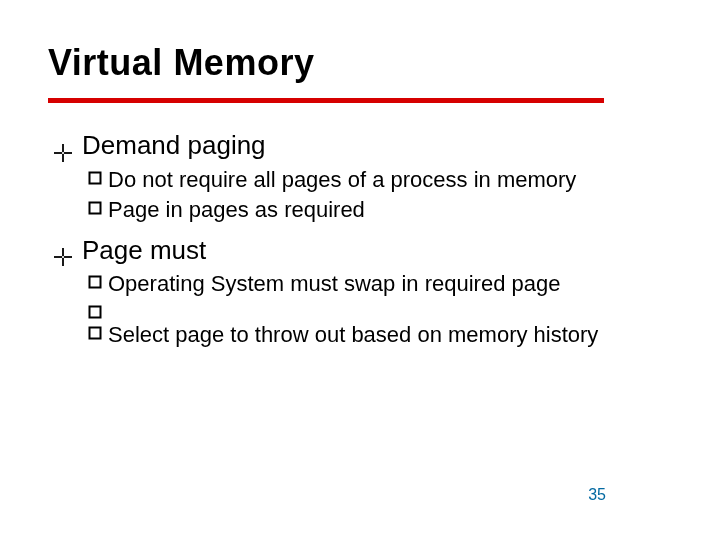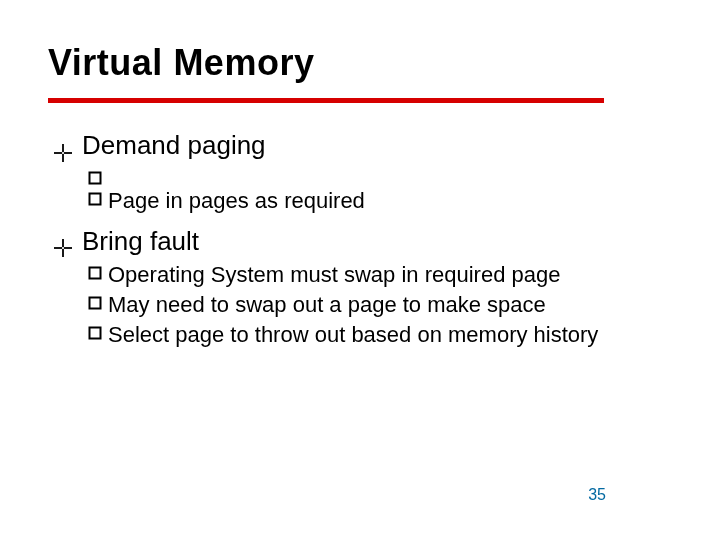--- a/index.html
+++ b/index.html
@@ -89,20 +89,21 @@
       </span>
       <span class="txt">Demand paging</span>
     </div>
     <div class="l2-group">
       <div class="l2">
         <span class="bullet">
             <svg viewBox="0 0 14 14">
               <rect x="1.5" y="1.5" width="11" height="11" fill="none" stroke="#000" stroke-width="2"></rect>
             </svg>
           </span>
+        <span class="txt">Do not require all pages of a process in memory</span>
       </div>
       <div class="l2">
         <span class="bullet">
             <svg viewBox="0 0 14 14">
               <rect x="1.5" y="1.5" width="11" height="11" fill="none" stroke="#000" stroke-width="2"></rect>
             </svg>
           </span>
         <span class="txt">Page in pages as required</span>
       </div>
     </div>
@@ -111,38 +112,37 @@
       <span class="bullet">
         <svg viewBox="0 0 20 20">
             <g fill="#000">
               <rect x="9" y="0" width="2" height="9"></rect>
               <rect x="11" y="9" width="9" height="2"></rect>
               <rect x="9" y="11" width="2" height="9"></rect>
               <rect x="0" y="9" width="9" height="2"></rect>
             </g>
           </svg>
       </span>
-      <span class="txt">Bring fault</span>
+      <span class="txt">Page must</span>
     </div>
     <div class="l2-group">
       <div class="l2">
         <span class="bullet">
             <svg viewBox="0 0 14 14">
               <rect x="1.5" y="1.5" width="11" height="11" fill="none" stroke="#000" stroke-width="2"></rect>
             </svg>
           </span>
         <span class="txt">Operating System must swap in required page</span>
       </div>
       <div class="l2">
         <span class="bullet">
             <svg viewBox="0 0 14 14">
               <rect x="1.5" y="1.5" width="11" height="11" fill="none" stroke="#000" stroke-width="2"></rect>
             </svg>
           </span>
-        <span class="txt">May need to swap out a page to make space</span>
       </div>
       <div class="l2">
         <span class="bullet">
             <svg viewBox="0 0 14 14">
               <rect x="1.5" y="1.5" width="11" height="11" fill="none" stroke="#000" stroke-width="2"></rect>
             </svg>
           </span>
         <span class="txt">Select page to throw out based on memory history</span>
       </div>
     </div>

